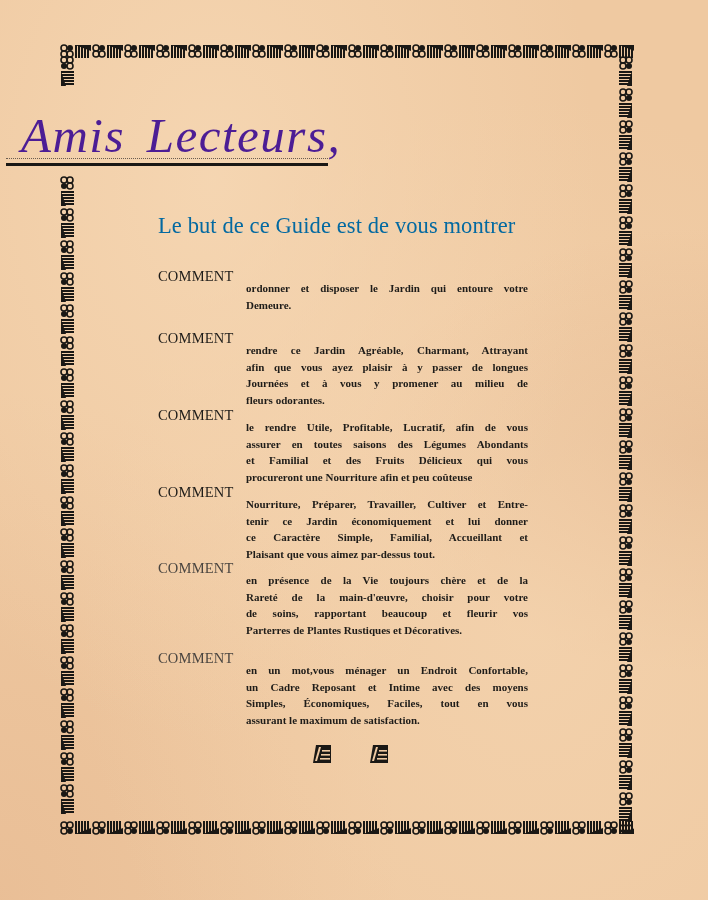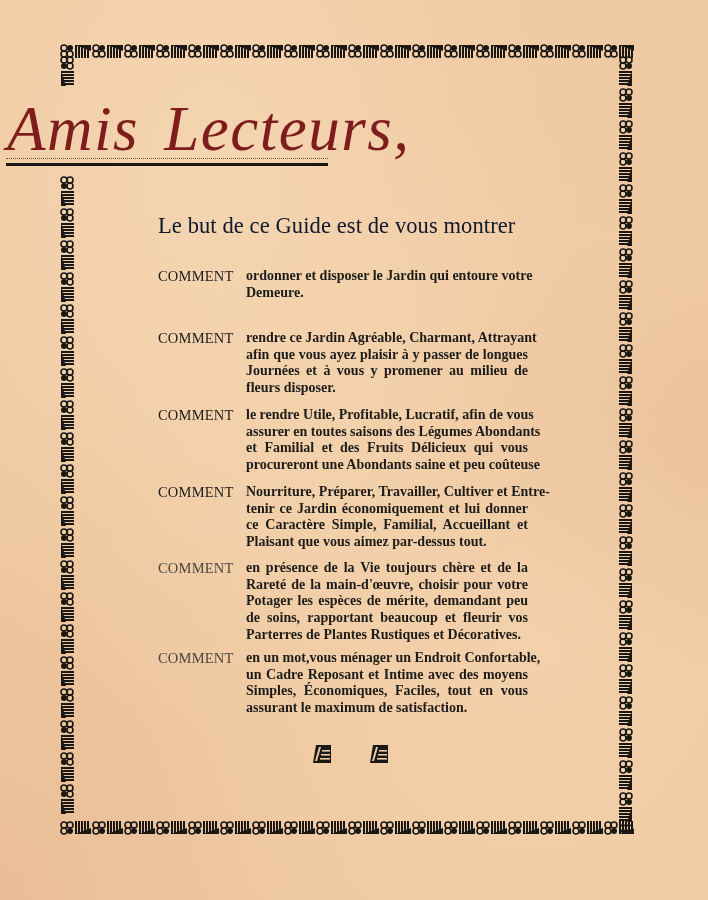--- a/index.html
+++ b/index.html
@@ -13,49 +13,49 @@
       radial-gradient(ellipse at 0% 100%, rgba(225,175,135,0.4) 0%, rgba(225,175,135,0) 40%);
     font-family: "DejaVu Serif", "Liberation Serif", serif;
     color: #1c1a17;
   }
   .border-strip { position: absolute; }
   .border-strip svg { display: block; }
 
   .title {
     position: absolute; left: 6px; top: 92px;
     font-family: "Liberation Serif", "DejaVu Serif", serif;
-    font-style: italic; font-size: 63px; letter-spacing: 1.5px; word-spacing: 8px;
-    color: #7f1d1d; margin: 1px; font-weight: normal; white-space: nowrap;
+    font-style: italic; font-size: 49px; letter-spacing: 1.5px; word-spacing: 8px;
+    color: #4c1d95; margin: 15px; font-weight: normal; white-space: nowrap;
   }
   .rule-dotted {
     position: absolute; left: 6px; top: 158px; width: 322px; height: 0;
     border-top: 1px dotted #6b5d50;
   }
   .rule-thick {
     position: absolute; left: 6px; top: 163px; width: 322px; height: 3px;
     background: #1a1815;
   }
   .subtitle {
     position: absolute; left: 158px; top: 213px;
     font-family: "Liberation Serif", "DejaVu Serif", serif;
-    font-size: 22.5px; color: #0f172a; margin: 0; font-weight: normal;
+    font-size: 22.5px; color: #0369a1; margin: 0; font-weight: normal;
     white-space: nowrap; letter-spacing: 0.1px;
   }
   .item { position: absolute; left: 158px; width: 382px; }
   .item .kw {
     position: absolute; left: 0; top: 0;
     font-family: "Liberation Serif", "DejaVu Serif", serif;
     font-weight: normal; font-size: 14.5px; letter-spacing: 0.2px; color: #1e1c19;
   }
   .item .kw.faded { color: #4a4540; }
   .item .txt {
     margin-left: 88px; width: 282px;
     font-family: "Liberation Serif", "DejaVu Serif", serif;
-    font-weight: bold; font-size: 14px; line-height: 16.7px;
-    text-align: justify; color: #1e1c19;
+    font-weight: bold; font-size: 11px; line-height: 16.7px;
+    text-align: justify; color: #1e1c19; margin-top: 12px;
   }
   .item .txt .line { display: block; text-align: justify; text-align-last: justify; white-space: nowrap; }
   .item .txt .line.last { text-align-last: left; }
 
   .ornament { position: absolute; }
 </style>
 </head>
 <body>
 
 <div class="border-strip" style="left:60px;top:44px;">
@@ -1076,47 +1076,46 @@
         <span class="line">ordonner et disposer le Jardin qui entoure votre</span>
         <span class="line last">Demeure.</span>
       </div>
     </div>
     <div class="item" style="top: 330px;">
       <span class="kw">COMMENT</span>
       <div class="txt">
         <span class="line">rendre ce Jardin Agréable, Charmant, Attrayant</span>
         <span class="line">afin que vous ayez plaisir à y passer de longues</span>
         <span class="line">Journées et à vous y promener au milieu de</span>
-        <span class="line last">fleurs disposer.</span>
+        <span class="line last">fleurs odorantes.</span>
       </div>
     </div>
     <div class="item" style="top: 407px;">
       <span class="kw">COMMENT</span>
       <div class="txt">
         <span class="line">le rendre Utile, Profitable, Lucratif, afin de vous</span>
         <span class="line">assurer en toutes saisons des Légumes Abondants</span>
         <span class="line">et Familial et des Fruits Délicieux qui vous</span>
-        <span class="line last">procureront une Abondants saine et peu coûteuse</span>
+        <span class="line last">procureront une Nourriture afin et peu coûteuse</span>
       </div>
     </div>
     <div class="item" style="top: 484px;">
       <span class="kw">COMMENT</span>
       <div class="txt">
         <span class="line">Nourriture, Préparer, Travailler, Cultiver et Entre-</span>
         <span class="line">tenir ce Jardin économiquement et lui donner</span>
         <span class="line">ce Caractère Simple, Familial, Accueillant et</span>
         <span class="line last">Plaisant que vous aimez par-dessus tout.</span>
       </div>
     </div>
     <div class="item" style="top: 560px;">
       <span class="kw faded">COMMENT</span>
       <div class="txt">
         <span class="line">en présence de la Vie toujours chère et de la</span>
         <span class="line">Rareté de la main-d'œuvre, choisir pour votre</span>
-        <span class="line">Potager les espèces de mérite, demandant peu</span>
         <span class="line">de soins, rapportant beaucoup et fleurir vos</span>
         <span class="line last">Parterres de Plantes Rustiques et Décoratives.</span>
       </div>
     </div>
     <div class="item" style="top: 650px;">
       <span class="kw faded">COMMENT</span>
       <div class="txt">
         <span class="line">en un mot,vous ménager un Endroit Confortable,</span>
         <span class="line">un Cadre Reposant et Intime avec des moyens</span>
         <span class="line">Simples, Économiques, Faciles, tout en vous</span>

